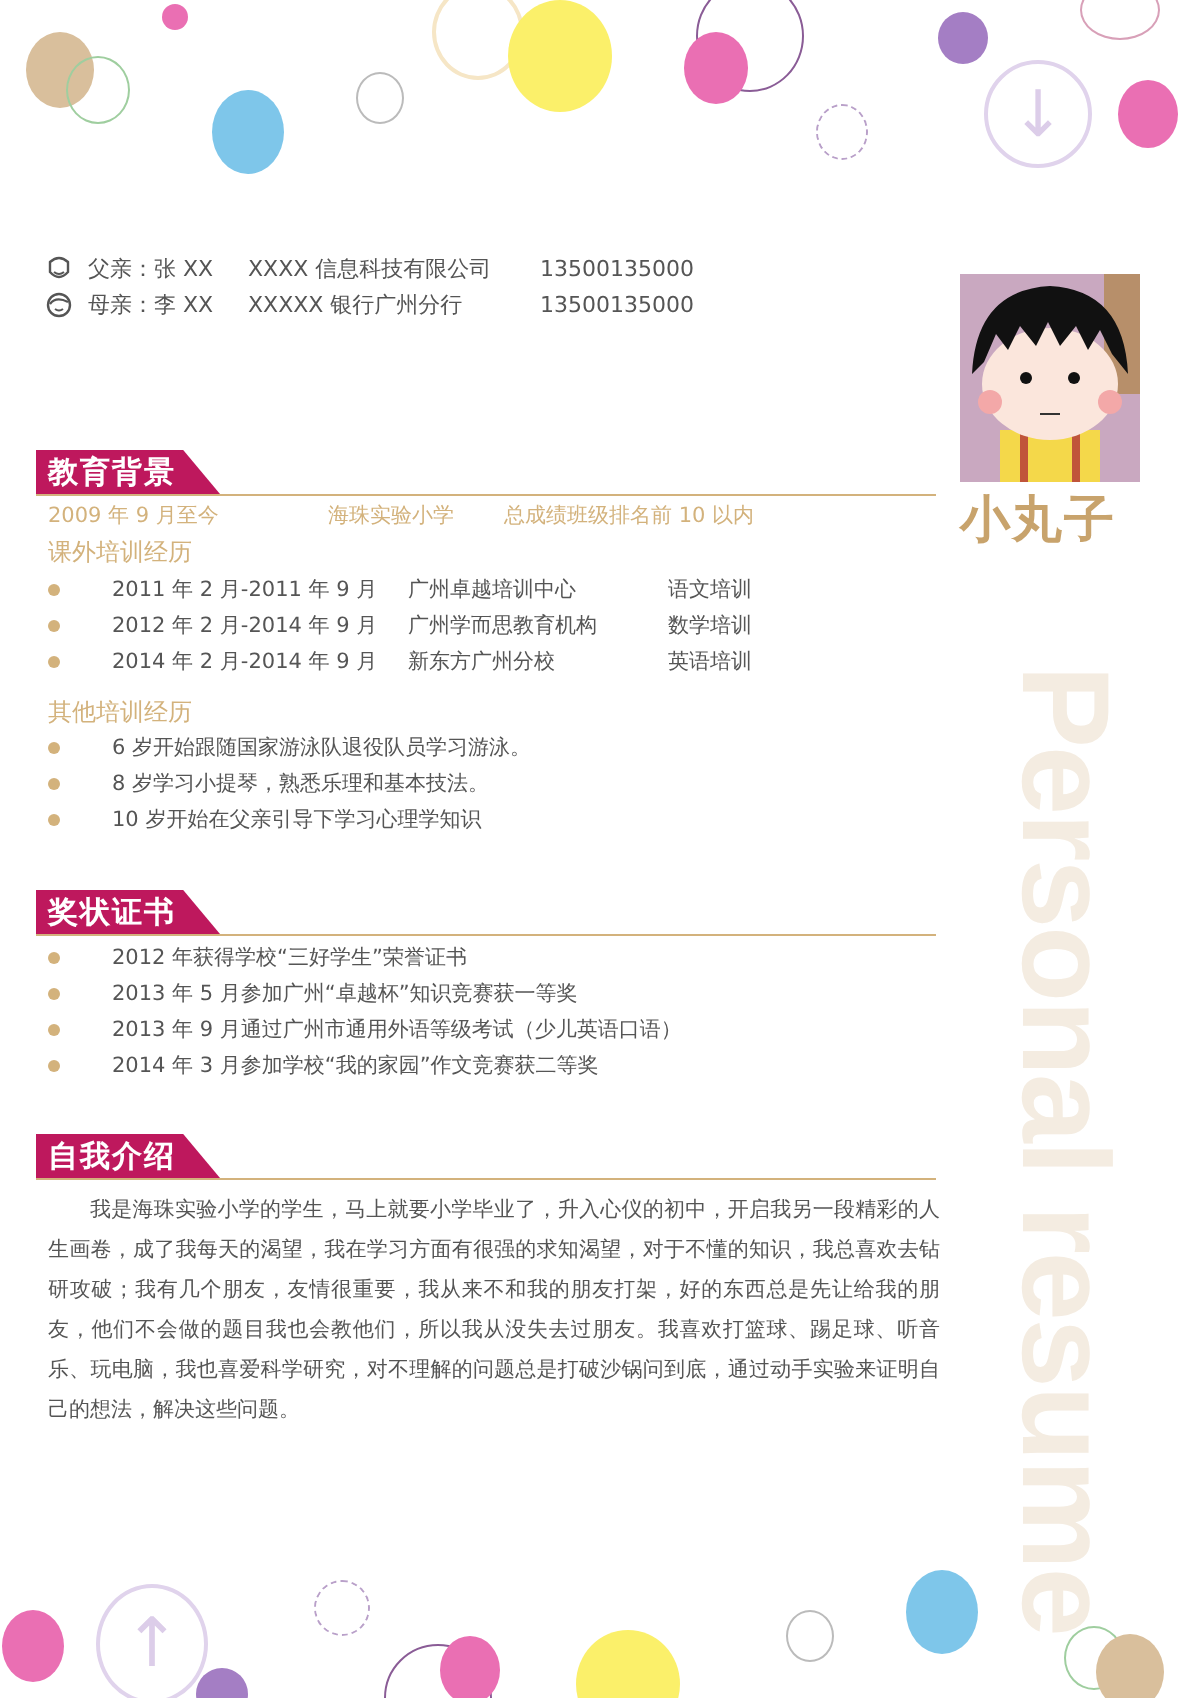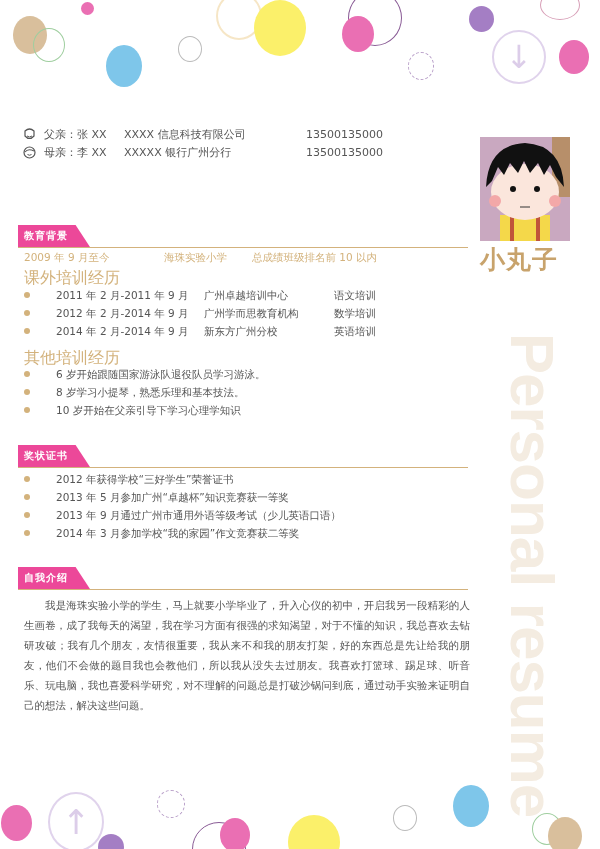--- a/index.html
+++ b/index.html
@@ -4,26 +4,26 @@
 <style>
   html, body { margin:0; padding:0; }
   body { width:600px; height:849px; position:relative; overflow:hidden; background:#ffffff; font-family:"DejaVu Sans","Liberation Sans",sans-serif; color:#444; }
   .deco { position:absolute; border-radius:50%; }
   .page { position:absolute; left:0; top:0; width:600px; height:849px; }
   .info { position:absolute; left:22px; top:126px; font-size:11px; color:#555; }
   .info-row { display:flex; align-items:center; height:17.5px; }
   .info-row .ic { width:14px; height:14px; margin-right:8px; display:inline-flex; align-items:center; justify-content:center; }
   .info-row .lbl { white-space:nowrap; }
   .info-row .c2 { position:absolute; left:102px; white-space:nowrap; }
-  .info-row .c3 { position:absolute; left:248px; white-space:nowrap;margin-left:36px; }
+  .info-row .c3 { position:absolute; left:248px; white-space:nowrap; }
   .photo { position:absolute; left:480px; top:137px; width:90px; height:104px; overflow:hidden; background:#c9a8c0; }
   .name { position:absolute; left:480px; top:243px; width:92px; font-size:25px; font-weight:bold; color:#c8a36c; letter-spacing:1px; }
   .sec-head { position:absolute; left:18px; width:450px; height:22px; border-bottom:1.5px solid #d3b27c; }
-  .sec-tab { position:absolute; left:0; bottom:0; height:22px; padding:0 22px 0 6px; background:#ec4899; color:#fff; font-weight:bold; font-size:10px; line-height:22px; clip-path:polygon(0 0, 80% 0, 100% 100%, 0 100%); letter-spacing:1px; }
-  .sub-title { position:absolute; left:24px; font-size:16px; color:#d3b27c; }
+  .sec-tab { position:absolute; left:0; bottom:0; height:22px; padding:0 22px 0 6px; background:#be185d; color:#fff; font-weight:bold; font-size:15px; line-height:22px; clip-path:polygon(0 0, 80% 0, 100% 100%, 0 100%); letter-spacing:1px; }
+  .sub-title { position:absolute; left:24px; font-size:12px; color:#d3b27c; }
   .edu-line { position:absolute; left:24px; top:251px; font-size:10.5px; color:#d3b27c; width:440px; }
   .edu-line span { position:absolute; white-space:nowrap; }
   .blist { position:absolute; left:24px; font-size:10.5px; color:#555; }
   .bitem { position:relative; height:18px; line-height:18px; white-space:nowrap; }
   .bitem .dot { position:absolute; left:0; top:6px; width:6px; height:6px; border-radius:50%; background:#d3b27c; }
   .bitem .t1 { position:absolute; left:32px; }
   .bitem .t2 { position:absolute; left:180px; }
   .bitem .t3 { position:absolute; left:310px; }
   .intro { position:absolute; left:24px; top:595px; width:446px; font-size:10.5px; line-height:20px; color:#555; text-indent:2em; text-align:justify; }
   .vert { position:absolute; left:482px; top:395px; width:100px; height:360px; }

